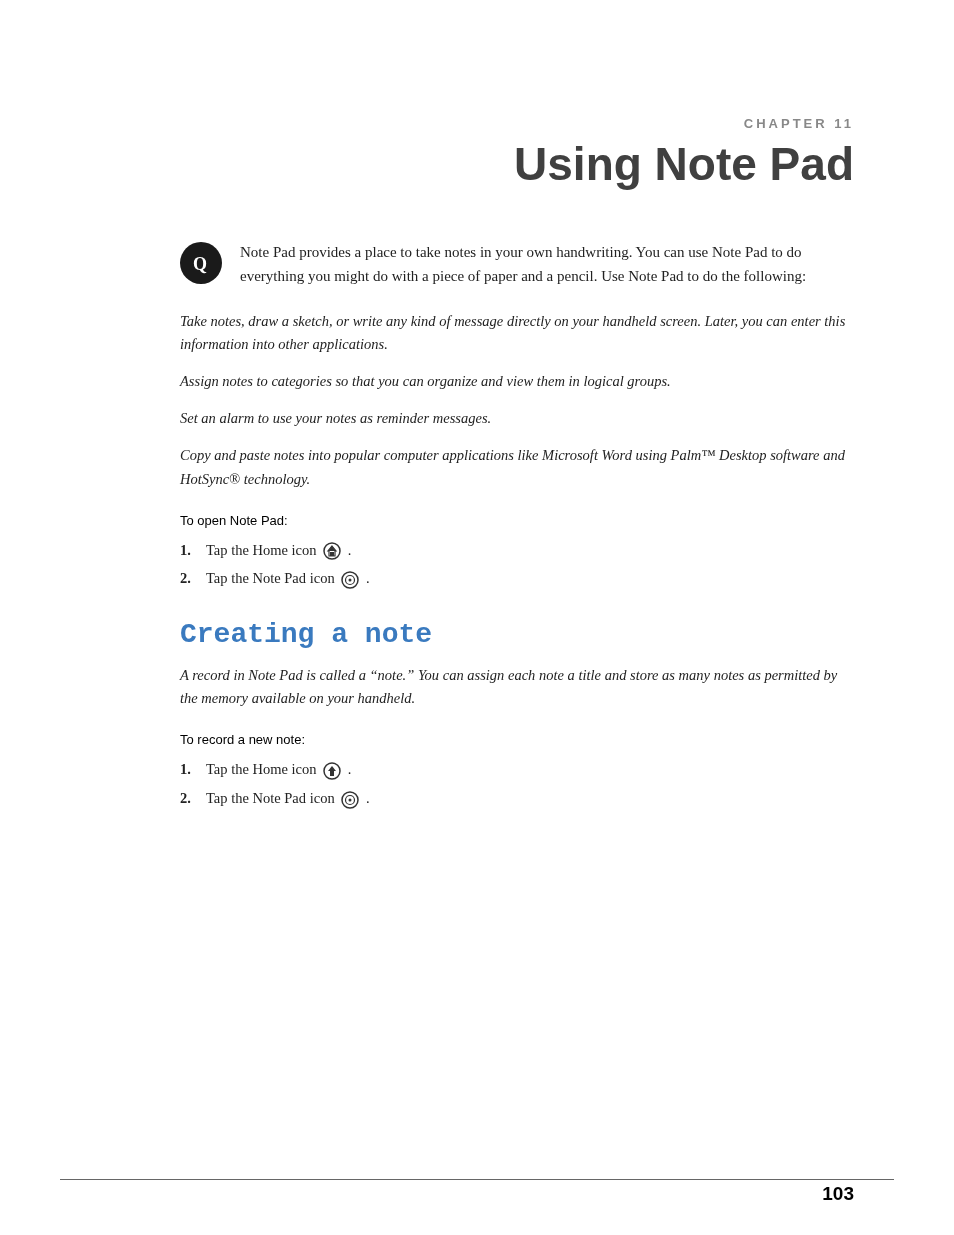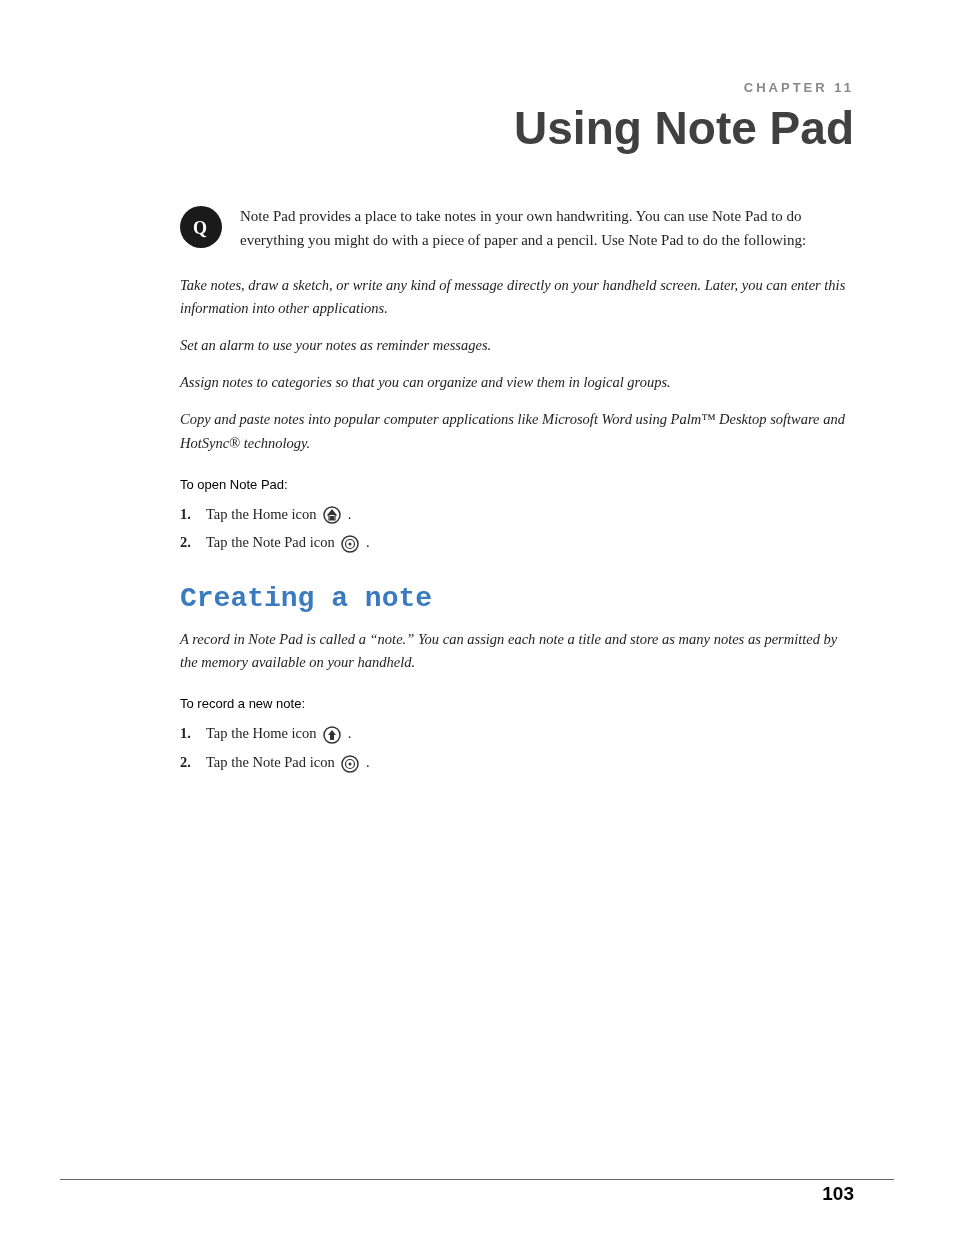--- a/index.html
+++ b/index.html
@@ -15,21 +15,21 @@
       min-height: 1235px;
       position: relative;
       color: #000000;
     }
 
     .page {
       width: 954px;
       min-height: 1235px;
       background: #ffffff;
       position: relative;
-      padding: 80px 100px 60px 180px;
+      padding: 116px 100px 60px 180px;
     }
 
     .chapter-label {
       text-align: right;
       font-family: Arial, Helvetica, sans-serif;
       font-size: 13px;
       font-weight: bold;
       letter-spacing: 3px;
       color: #888888;
       text-transform: uppercase;
@@ -167,22 +167,22 @@
     <div class="notepad-icon">
 
       <svg viewBox="0 0 26 26" fill="none" xmlns="http://www.w3.org/2000/svg">
         <text x="5" y="20" font-size="18" fill="white" font-family="serif" font-weight="bold">Q</text>
       </svg>
     </div>
     <p class="intro-text">Note Pad provides a place to take notes in your own handwriting. You can use Note Pad to do everything you might do with a piece of paper and a pencil. Use Note Pad to do the following:</p>
   </div>
 
   <p class="paragraph">Take notes, draw a sketch, or write any kind of message directly on your handheld screen. Later, you can enter this information into other applications.</p>
+  <p class="paragraph">Assign notes to categories so that you can organize and view them in logical groups.</p>
   <p class="paragraph">Set an alarm to use your notes as reminder messages.</p>
-  <p class="paragraph">Assign notes to categories so that you can organize and view them in logical groups.</p>
   <p class="paragraph">Copy and paste notes into popular computer applications like Microsoft Word using Palm™ Desktop software and HotSync® technology.</p>
 
   <div>
     <p class="section-heading">To open Note Pad:</p>
     <ol class="numbered-list">
       <li>
         <span class="list-number">1.</span>
         <span>
           <span>Tap the Home icon</span>
           <svg class="icon-home-svg" width="18" height="18" viewBox="0 0 18 18">

